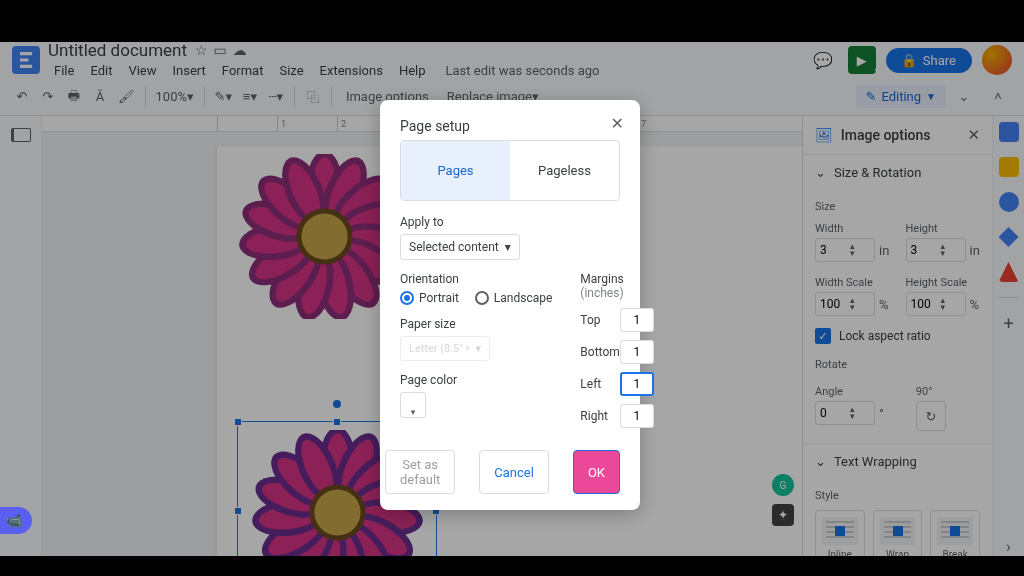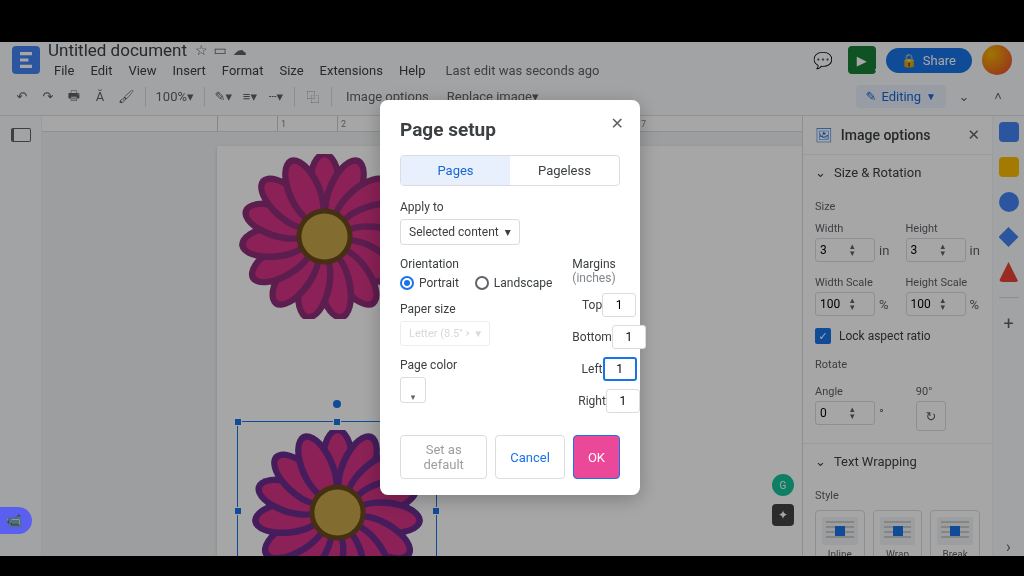--- a/index.html
+++ b/index.html
@@ -61,43 +61,43 @@
 .rotate-90{width:30px;height:30px;border:1px solid #dadce0;border-radius:3px;display:flex;align-items:center;justify-content:center;cursor:pointer;font-size:13px;color:#5f6368}
 .wrap-options{display:flex;gap:8px;margin-top:8px}
 .wrap-opt{flex:1;border:1px solid #dadce0;border-radius:4px;padding:6px;text-align:center;cursor:pointer;font-size:10px;color:#5f6368}
 .wrap-opt .preview{height:28px;background:#f1f3f4;margin-bottom:4px;position:relative;border-radius:2px}
 .wrap-opt .preview::before{content:"";position:absolute;inset:4px;background:linear-gradient(#ccc 2px,transparent 2px) 0 0/100% 5px}
 .wrap-opt .preview::after{content:"";position:absolute;width:10px;height:10px;background:#1a73e8;top:9px;left:50%;transform:translateX(-50%)}
 .right-rail{width:32px;border-left:1px solid #f1f3f4;display:flex;flex-direction:column;align-items:center;padding-top:6px;gap:15px}
 .rail-icon{width:20px;height:20px;border-radius:4px;cursor:pointer}
 .dim{position:absolute;inset:0;background:rgba(0,0,0,.35);z-index:10}
 .dialog{position:absolute;z-index:20;left:380px;top:100px;width:260px;background:#fff;border-radius:8px;box-shadow:0 4px 20px rgba(0,0,0,.25);padding:18px 20px 16px;font-size:13px;color:#3c4043}
-.dialog h2{font-size:19px;font-weight:700;margin-bottom:14px}
+.dialog h2{font-size:14px;font-weight:400;margin-bottom:6px}
 .dialog .close-x{position:absolute;top:14px;right:16px;font-size:16px;color:#5f6368;cursor:pointer}
 .tab-row{display:flex;border:1px solid #dadce0;border-radius:4px;overflow:hidden;margin-bottom:14px}
-.tab{flex:1;padding:7px;text-align:center;cursor:pointer;font-size:13px}
+.tab{flex:1;padding:22px;text-align:center;cursor:pointer;font-size:13px}
 .tab.active{background:#e8f0fe;color:#1967d2}
 .d-label{font-size:12px;color:#3c4043;margin-bottom:5px}
 .d-select{border:1px solid #dadce0;border-radius:3px;padding:5px 8px;font-size:12px;display:inline-flex;align-items:center;gap:6px;cursor:pointer;margin-bottom:12px}
-.d-grid{display:flex;gap:20px}
+.d-grid{display:flex;gap:28px}
 .d-left{flex:1}
 .d-right{width:90px}
 .radio-row{display:flex;gap:16px;margin-bottom:12px;font-size:12px}
 .radio{display:flex;align-items:flex-start;gap:5px;cursor:pointer}
 .radio-dot{width:14px;height:14px;border:2px solid #5f6368;border-radius:50%;display:flex;align-items:center;justify-content:center}
 .radio.checked .radio-dot{border-color:#1a73e8}
 .radio.checked .radio-dot::after{content:"";width:6px;height:6px;background:#1a73e8;border-radius:50%}
 .margins-label{font-size:12px;color:#3c4043;margin-bottom:8px}
 .margins-label span{color:#80868b}
-.margin-row{display:flex;align-items:center;justify-content:center;margin-bottom:8px;font-size:12px}
+.margin-row{display:flex;align-items:center;justify-content:space-between;margin-bottom:8px;font-size:12px}
 .margin-input{border:1px solid #dadce0;border-radius:3px;width:34px;height:24px;text-align:center;font-size:12px;outline:none}
 .margin-input.focused{border:2px solid #1a73e8}
 .color-swatch{width:26px;height:26px;border:1px solid #dadce0;border-radius:3px;background:#fff;cursor:pointer;margin-bottom:20px;display:inline-flex;align-items:end;justify-content:center}
 .color-swatch::after{content:"▾";font-size:9px;color:#5f6368}
-.dialog-buttons{display:flex;gap:8px;justify-content:flex-end;margin-top:12px}
+.dialog-buttons{display:flex;gap:24px;justify-content:flex-end;margin-top:12px}
 .d-btn{border:1px solid #dadce0;background:#fff;border-radius:4px;padding:6px 14px;font-size:13px;cursor:pointer;color:#1a73e8}
 .d-btn.default{margin-right:auto;color:#9e9e9e}
 .d-btn.primary{background:#ec4899;color:#fff;border-color:#1a73e8}
 .paper-select{border:1px solid #ecedef;border-radius:3px;padding:5px 8px;font-size:11px;color:#d7d8da;display:inline-flex;gap:6px;margin-bottom:12px;width:90px}
 .rec-btn{position:absolute;left:-4px;bottom:42px;z-index:30;background:#5b5fef;color:#fff;border-radius:0 16px 16px 0;padding:6px 10px;font-size:13px;cursor:pointer}
 </style>
 </head>
 <body>
 
 <div class="app">

